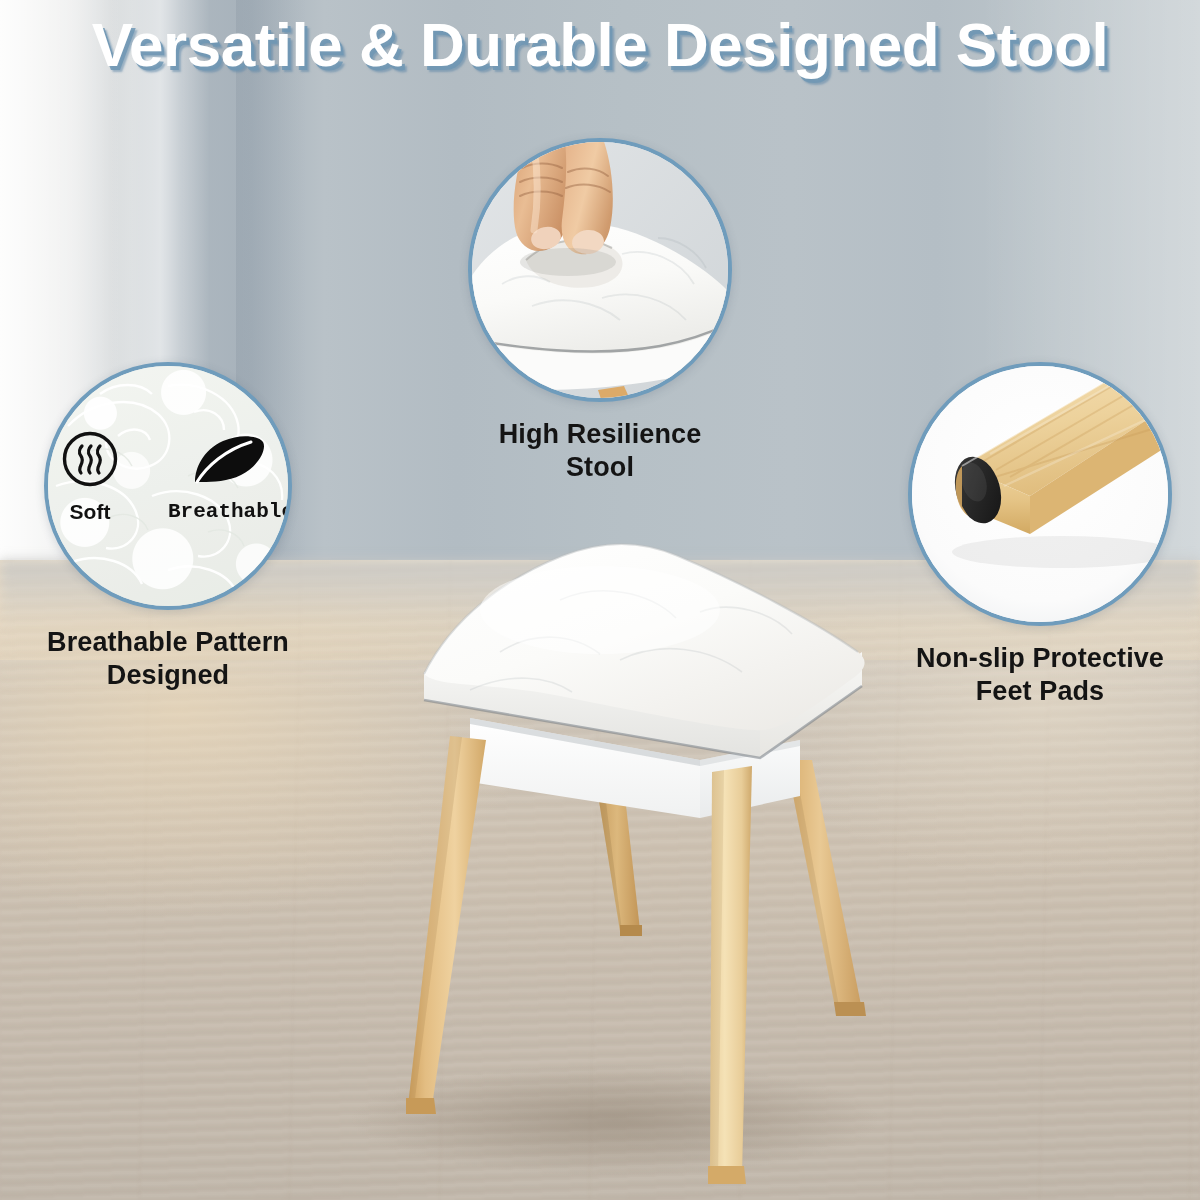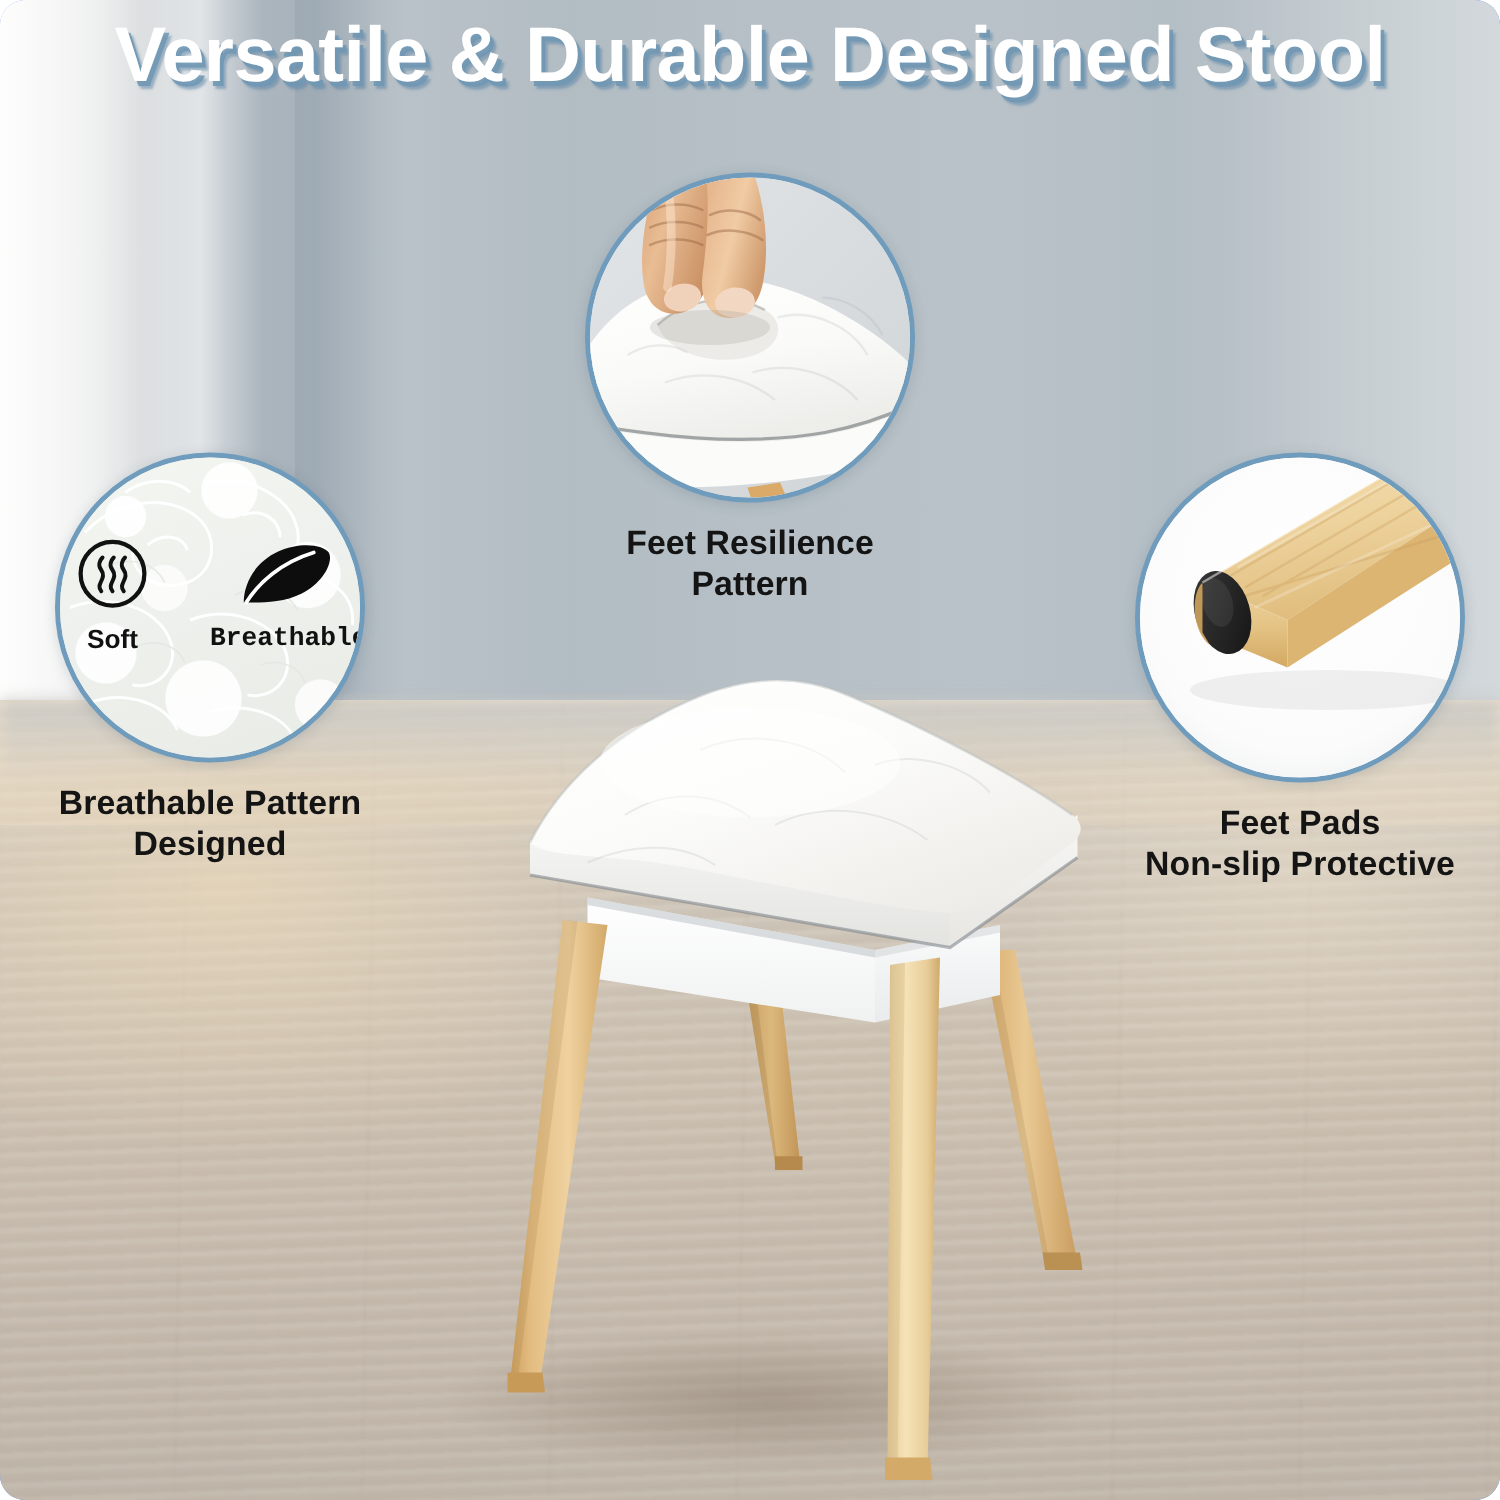--- a/index.html
+++ b/index.html
@@ -10,21 +10,20 @@
   body {
     font-family: "Liberation Sans", sans-serif;
   }
 
   #stage {
     position: relative;
     width: 1200px;
     height: 1200px;
     overflow: hidden;
     background: #3b82f6;
-    border-radius: 20px;
   }
 
   
   .bg-wall {
     position: absolute;
     left: 0; top: 0;
     width: 1200px; height: 660px;
     background:
       linear-gradient(90deg,
         #f2f2f0 0%,
@@ -456,22 +455,22 @@
 
         <ellipse cx="74" cy="96" rx="15" ry="11" fill="#f0d2bb" transform="rotate(-12 74 96)"></ellipse>
         <ellipse cx="116" cy="100" rx="16" ry="12" fill="#f2d8c2" transform="rotate(-6 116 100)"></ellipse>
 
         <path d="M 62,4 C 66,30 66,62 62,88" fill="none" stroke="rgba(255,235,215,.45)" stroke-width="7" stroke-linecap="round"></path>
 
         <ellipse cx="96" cy="120" rx="48" ry="14" fill="rgba(140,140,135,.2)"></ellipse>
       </svg>
     </div>
     <div class="caption">
-      <div>Feet Resilience</div>
-      <div>Pattern</div>
+      <div>High Resilience</div>
+      <div>Stool</div>
     </div>
   </div>
 
   <div class="callout" id="callout-feet">
     <div class="bubble">
       <svg width="256" height="256" viewBox="0 0 256 256">
         <defs>
           <linearGradient id="gLegTop" x1="0" y1="0" x2="0.3" y2="1">
             <stop offset="0%" stop-color="#f3dcae"></stop>
             <stop offset="45%" stop-color="#edd29c"></stop>
@@ -516,18 +515,18 @@
         <ellipse cx="62" cy="116" rx="12" ry="20" transform="rotate(-16 62 116)" fill="rgba(255,255,255,.07)"></ellipse>
 
         <path d="M 50,100 L 50,140 L 56,150 C 42,140 40,110 50,100 Z" fill="#cfa35e" opacity=".9"></path>
 
         <polyline points="50,100 196,14 262,36" fill="none" stroke="rgba(255,255,255,.5)" stroke-width="2"></polyline>
 
         <ellipse cx="150" cy="186" rx="110" ry="16" fill="rgba(120,120,120,.10)"></ellipse>
       </svg>
     </div>
     <div class="caption">
+      <div>Non-slip Protective</div>
       <div>Feet Pads</div>
-      <div>Non-slip Protective</div>
     </div>
   </div>
 
 </div>
 
 </body></html>

